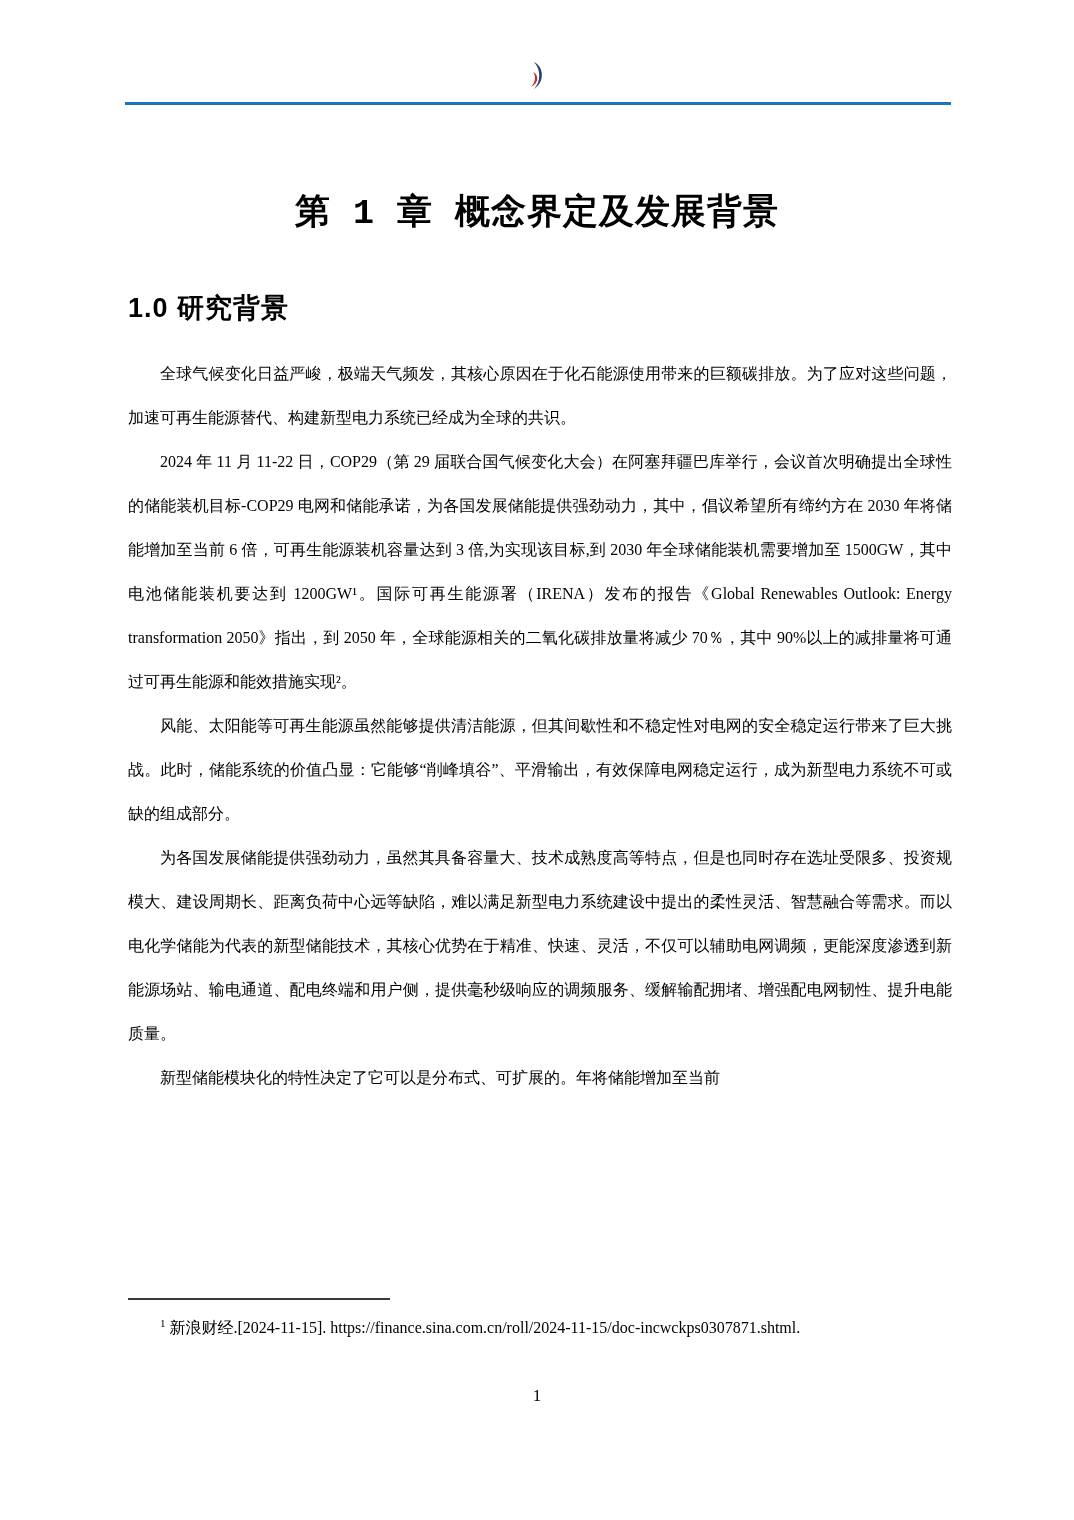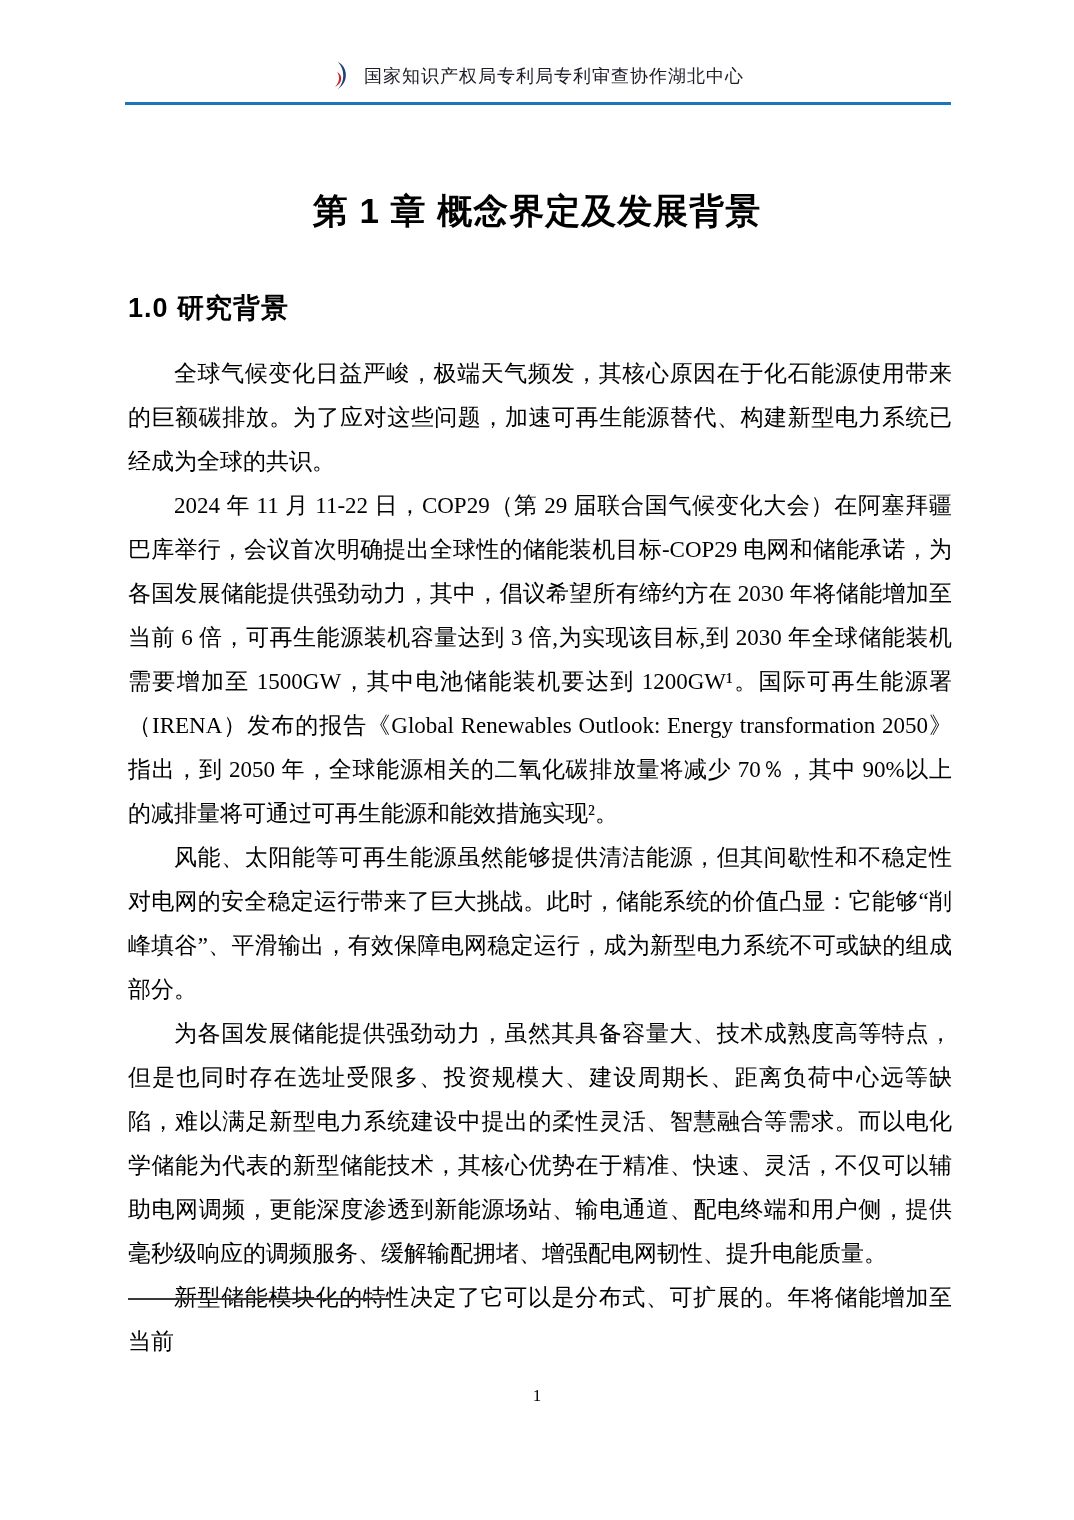--- a/index.html
+++ b/index.html
@@ -34,41 +34,41 @@
     color: #1c1c28;
   }
   .logo-mark { width: 20px; height: 28px; flex: 0 0 auto; }
   
   .chapter-title {
     position: absolute;
     top: 188px;
     left: 0;
     width: 100%;
     text-align: center;
-    font-family: Liberation Sans, sans-serif;
+    font-family: Liberation Mono, monospace;
     font-weight: bold;
     font-size: 35px;
     letter-spacing: 1px;
   }
   .section-heading {
     position: absolute;
     top: 290px;
     left: 128px;
     font-family: "Liberation Sans", "DejaVu Sans", sans-serif;
     font-weight: bold;
     font-size: 27px;
     letter-spacing: 1px;
   }
   
   .body-text {
     position: absolute;
     top: 352px;
     left: 128px;
     width: 824px;
-    font-size: 23px;
+    font-size: 16px;
     line-height: 44px;
     text-align: justify;
   }
   .body-text p { text-indent: 2em; }
   
   .footnotes {
     position: absolute;
     top: 1298px;
     left: 128px;
     width: 824px;
@@ -97,34 +97,36 @@
 
 <div class="page">
 
   <div class="doc-header">
     <span class="logo-mark">
       <svg viewBox="0 0 20 28" width="20" height="28" aria-hidden="true">
         <path d="M6,0 C16,5 17,20 6,27 C13,20 13,7 6,0 Z" fill="#1F3F77"></path>
         <path d="M5,10 C11,13 11,21 3,25 C8,20 8,14 5,10 Z" fill="#C22A2A"></path>
       </svg>
     </span>
-    <span class="org-name">国家知识产权局专利局专利审查协作湖北中心</span>
   </div>
 
   <h1 class="chapter-title">第 1 章 概念界定及发展背景</h1>
 
   <h2 class="section-heading">1.0 研究背景</h2>
 
   <div class="body-text">
     <p>全球气候变化日益严峻，极端天气频发，其核心原因在于化石能源使用带来的巨额碳排放。为了应对这些问题，加速可再生能源替代、构建新型电力系统已经成为全球的共识。</p>
     <p>2024 年 11 月 11-22 日，COP29（第 29 届联合国气候变化大会）在阿塞拜疆巴库举行，会议首次明确提出全球性的储能装机目标-COP29 电网和储能承诺，为各国发展储能提供强劲动力，其中，倡议希望所有缔约方在 2030 年将储能增加至当前 6 倍，可再生能源装机容量达到 3 倍,为实现该目标,到 2030 年全球储能装机需要增加至 1500GW，其中电池储能装机要达到 1200GW¹。国际可再生能源署（IRENA）发布的报告《Global Renewables Outlook: Energy transformation 2050》指出，到 2050 年，全球能源相关的二氧化碳排放量将减少 70％，其中 90%以上的减排量将可通过可再生能源和能效措施实现²。</p>
     <p>风能、太阳能等可再生能源虽然能够提供清洁能源，但其间歇性和不稳定性对电网的安全稳定运行带来了巨大挑战。此时，储能系统的价值凸显：它能够“削峰填谷”、平滑输出，有效保障电网稳定运行，成为新型电力系统不可或缺的组成部分。</p>
     <p>为各国发展储能提供强劲动力，虽然其具备容量大、技术成熟度高等特点，但是也同时存在选址受限多、投资规模大、建设周期长、距离负荷中心远等缺陷，难以满足新型电力系统建设中提出的柔性灵活、智慧融合等需求。而以电化学储能为代表的新型储能技术，其核心优势在于精准、快速、灵活，不仅可以辅助电网调频，更能深度渗透到新能源场站、输电通道、配电终端和用户侧，提供毫秒级响应的调频服务、缓解输配拥堵、增强配电网韧性、提升电能质量。</p>
     <p>新型储能模块化的特性决定了它可以是分布式、可扩展的。年将储能增加至当前</p>
   </div>
 
   <div class="footnotes">
     <div class="footnote-rule"></div>
+    <div class="footnote">
+      <sup>1</sup><span>新浪财经.[2024-11-15]. https://finance.sina.com.cn/roll/2024-11-15/doc-incwckps0307871.shtml.</span>
+    </div>
   </div>
 
   <div class="page-number">1</div>
 
 </div>
 
 </body></html>

